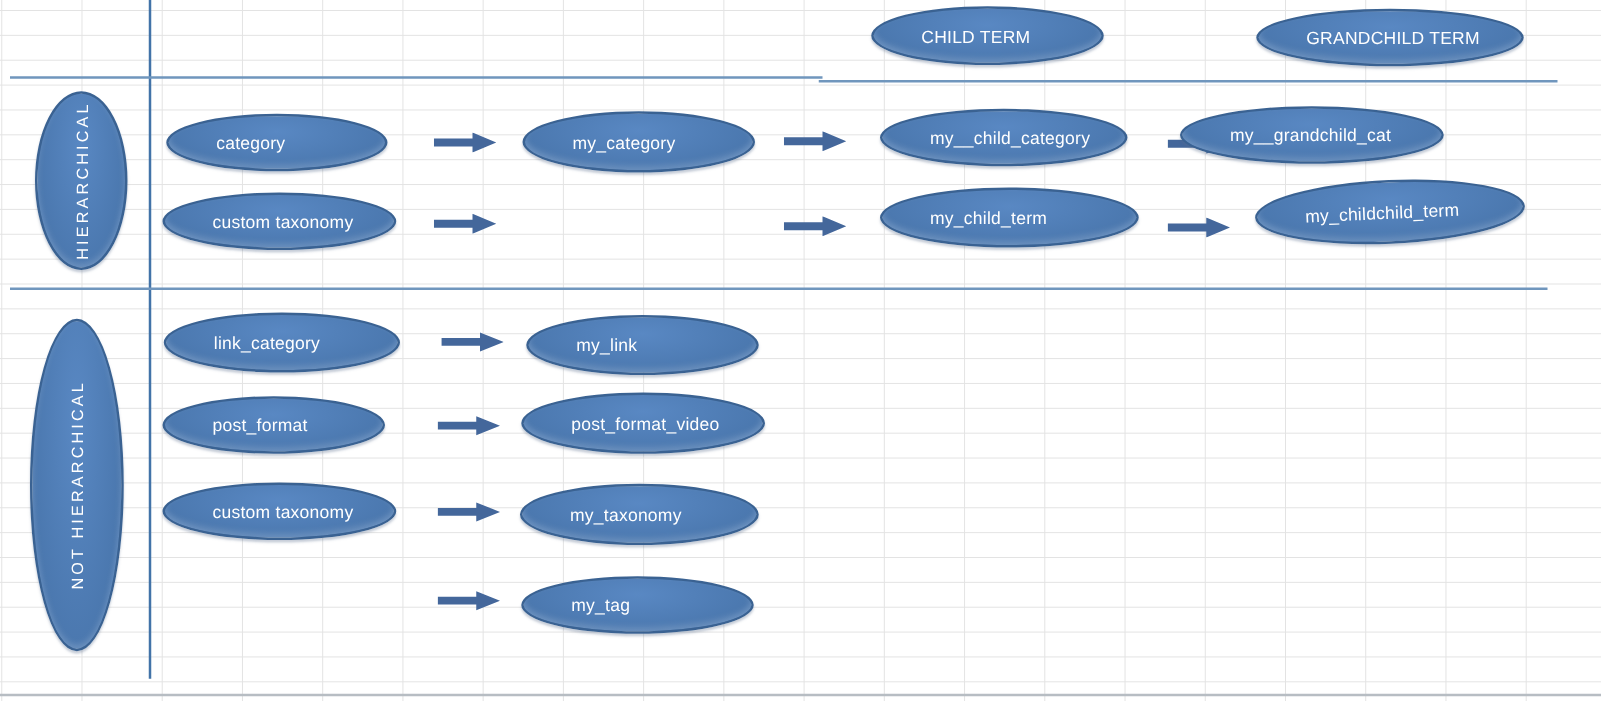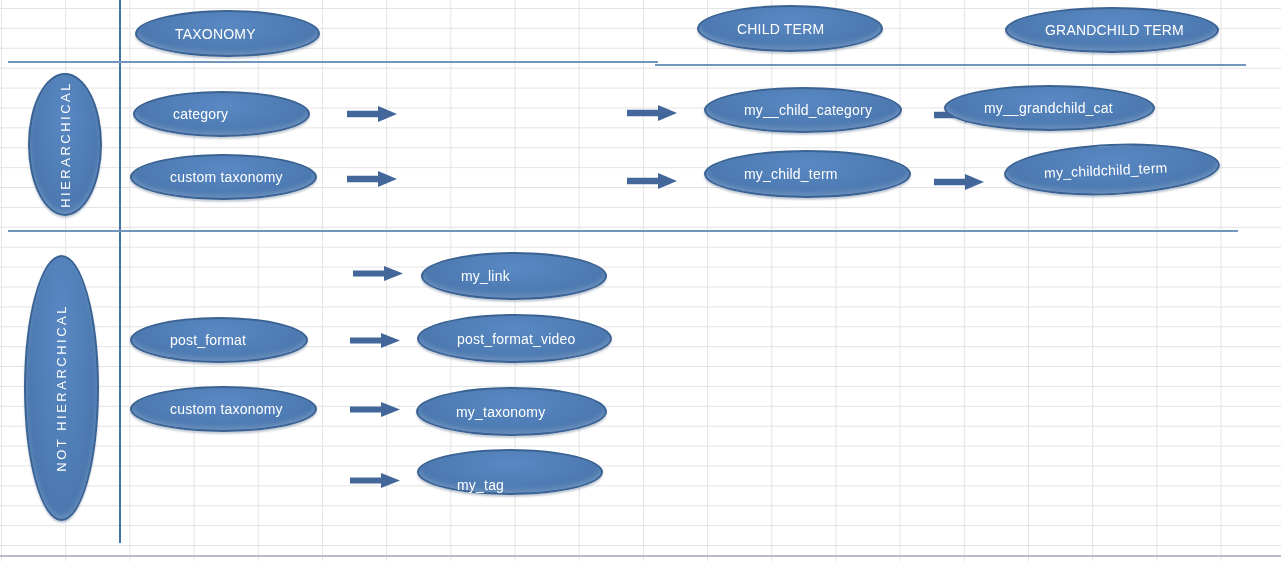--- a/index.html
+++ b/index.html
@@ -57,41 +57,41 @@
 <body>
 
 <div class="canvas">
 
   <div class="sep v" style="left:119px; top:0; height:543px;"></div>
   <div class="sep h" style="left:8px; top:61px; width:650px;"></div>
   <div class="sep h" style="left:655px; top:64px; width:591px;"></div>
   <div class="sep h" style="left:8px; top:230px; width:1230px;"></div>
   <div class="sep bottom" style="left:0; top:555px; width:1281px;"></div>
 
-  <div class="node" style="left:135px; top:10px; width:185px; height:47px;">
-    <span class="lbl">TAXONOMY</span>
-  </div>
   <div class="node" style="left:1005px; top:7px; width:214px; height:46px;">
     <span class="lbl">GRANDCHILD TERM</span>
   </div>
   <div class="node" style="left:697px; top:5px; width:186px; height:47px;">
     <span class="lbl">CHILD TERM</span>
   </div>
 
   <div class="node vnode" style="left:28px; top:73px; width:74px; height:143px;">
     <span class="lbl">HIERARCHICAL</span>
   </div>
   <div class="node vnode" style="left:24px; top:255px; width:75px; height:266px;">
     <span class="lbl">NOT HIERARCHICAL</span>
   </div>
 
   <div class="node" style="left:133px; top:91px; width:177px; height:46px;">
     <span class="lbl">category</span>
   </div>
   <div class="arrow" style="left:347px; top:104px; width:50px; height:20px;"></div>
+  <div class="node" style="left:418px; top:89px; width:186px; height:49px;">
+    <span class="lbl">my_category</span>
+  </div>
   <div class="arrow" style="left:627px; top:103px; width:50px; height:20px;"></div>
   <div class="node" style="left:704px; top:87px; width:198px; height:46px;">
     <span class="lbl">my__child_category</span>
   </div>
   <div class="arrow" style="left:934px; top:105px; width:50px; height:20px;"></div>
   <div class="node" style="left:944px; top:85px; width:211px; height:46px;">
     <span class="lbl">my__grandchild_cat</span>
   </div>
 
   <div class="node" style="left:130px; top:154px; width:187px; height:46px;">
@@ -100,20 +100,23 @@
   <div class="arrow" style="left:347px; top:169px; width:50px; height:20px;"></div>
   <div class="arrow" style="left:627px; top:171px; width:50px; height:20px;"></div>
   <div class="node" style="left:704px; top:150px; width:207px; height:48px;">
     <span class="lbl">my_child_term</span>
   </div>
   <div class="arrow" style="left:934px; top:172px; width:50px; height:20px;"></div>
   <div class="node tilt" style="left:1004px; top:144px; width:216px; height:51px;">
     <span class="lbl">my_childchild_term</span>
   </div>
 
+  <div class="node" style="left:131px; top:250px; width:189px; height:48px;">
+    <span class="lbl">link_category</span>
+  </div>
   <div class="arrow" style="left:353px; top:264px; width:50px; height:19px;"></div>
   <div class="node" style="left:421px; top:252px; width:186px; height:48px;">
     <span class="lbl">my_link</span>
   </div>
 
   <div class="node" style="left:130px; top:317px; width:178px; height:46px;text-align:center;">
     <span class="lbl">post_format</span>
   </div>
   <div class="arrow" style="left:350px; top:331px; width:50px; height:19px;"></div>
   <div class="node" style="left:417px; top:314px; width:195px; height:49px;">
@@ -122,17 +125,17 @@
 
   <div class="node" style="left:130px; top:386px; width:187px; height:46px;">
     <span class="lbl">custom taxonomy</span>
   </div>
   <div class="arrow" style="left:350px; top:400px; width:50px; height:19px;"></div>
   <div class="node" style="left:416px; top:387px; width:191px; height:49px;">
     <span class="lbl">my_taxonomy</span>
   </div>
 
   <div class="arrow" style="left:350px; top:471px; width:50px; height:19px;"></div>
-  <div class="node" style="left:417px; top:449px; width:186px; height:46px;align-items:flex-end;">
+  <div class="node" style="left:417px; top:461px; width:186px; height:46px;">
     <span class="lbl">my_tag</span>
   </div>
 
 </div>
 
 </body></html>

